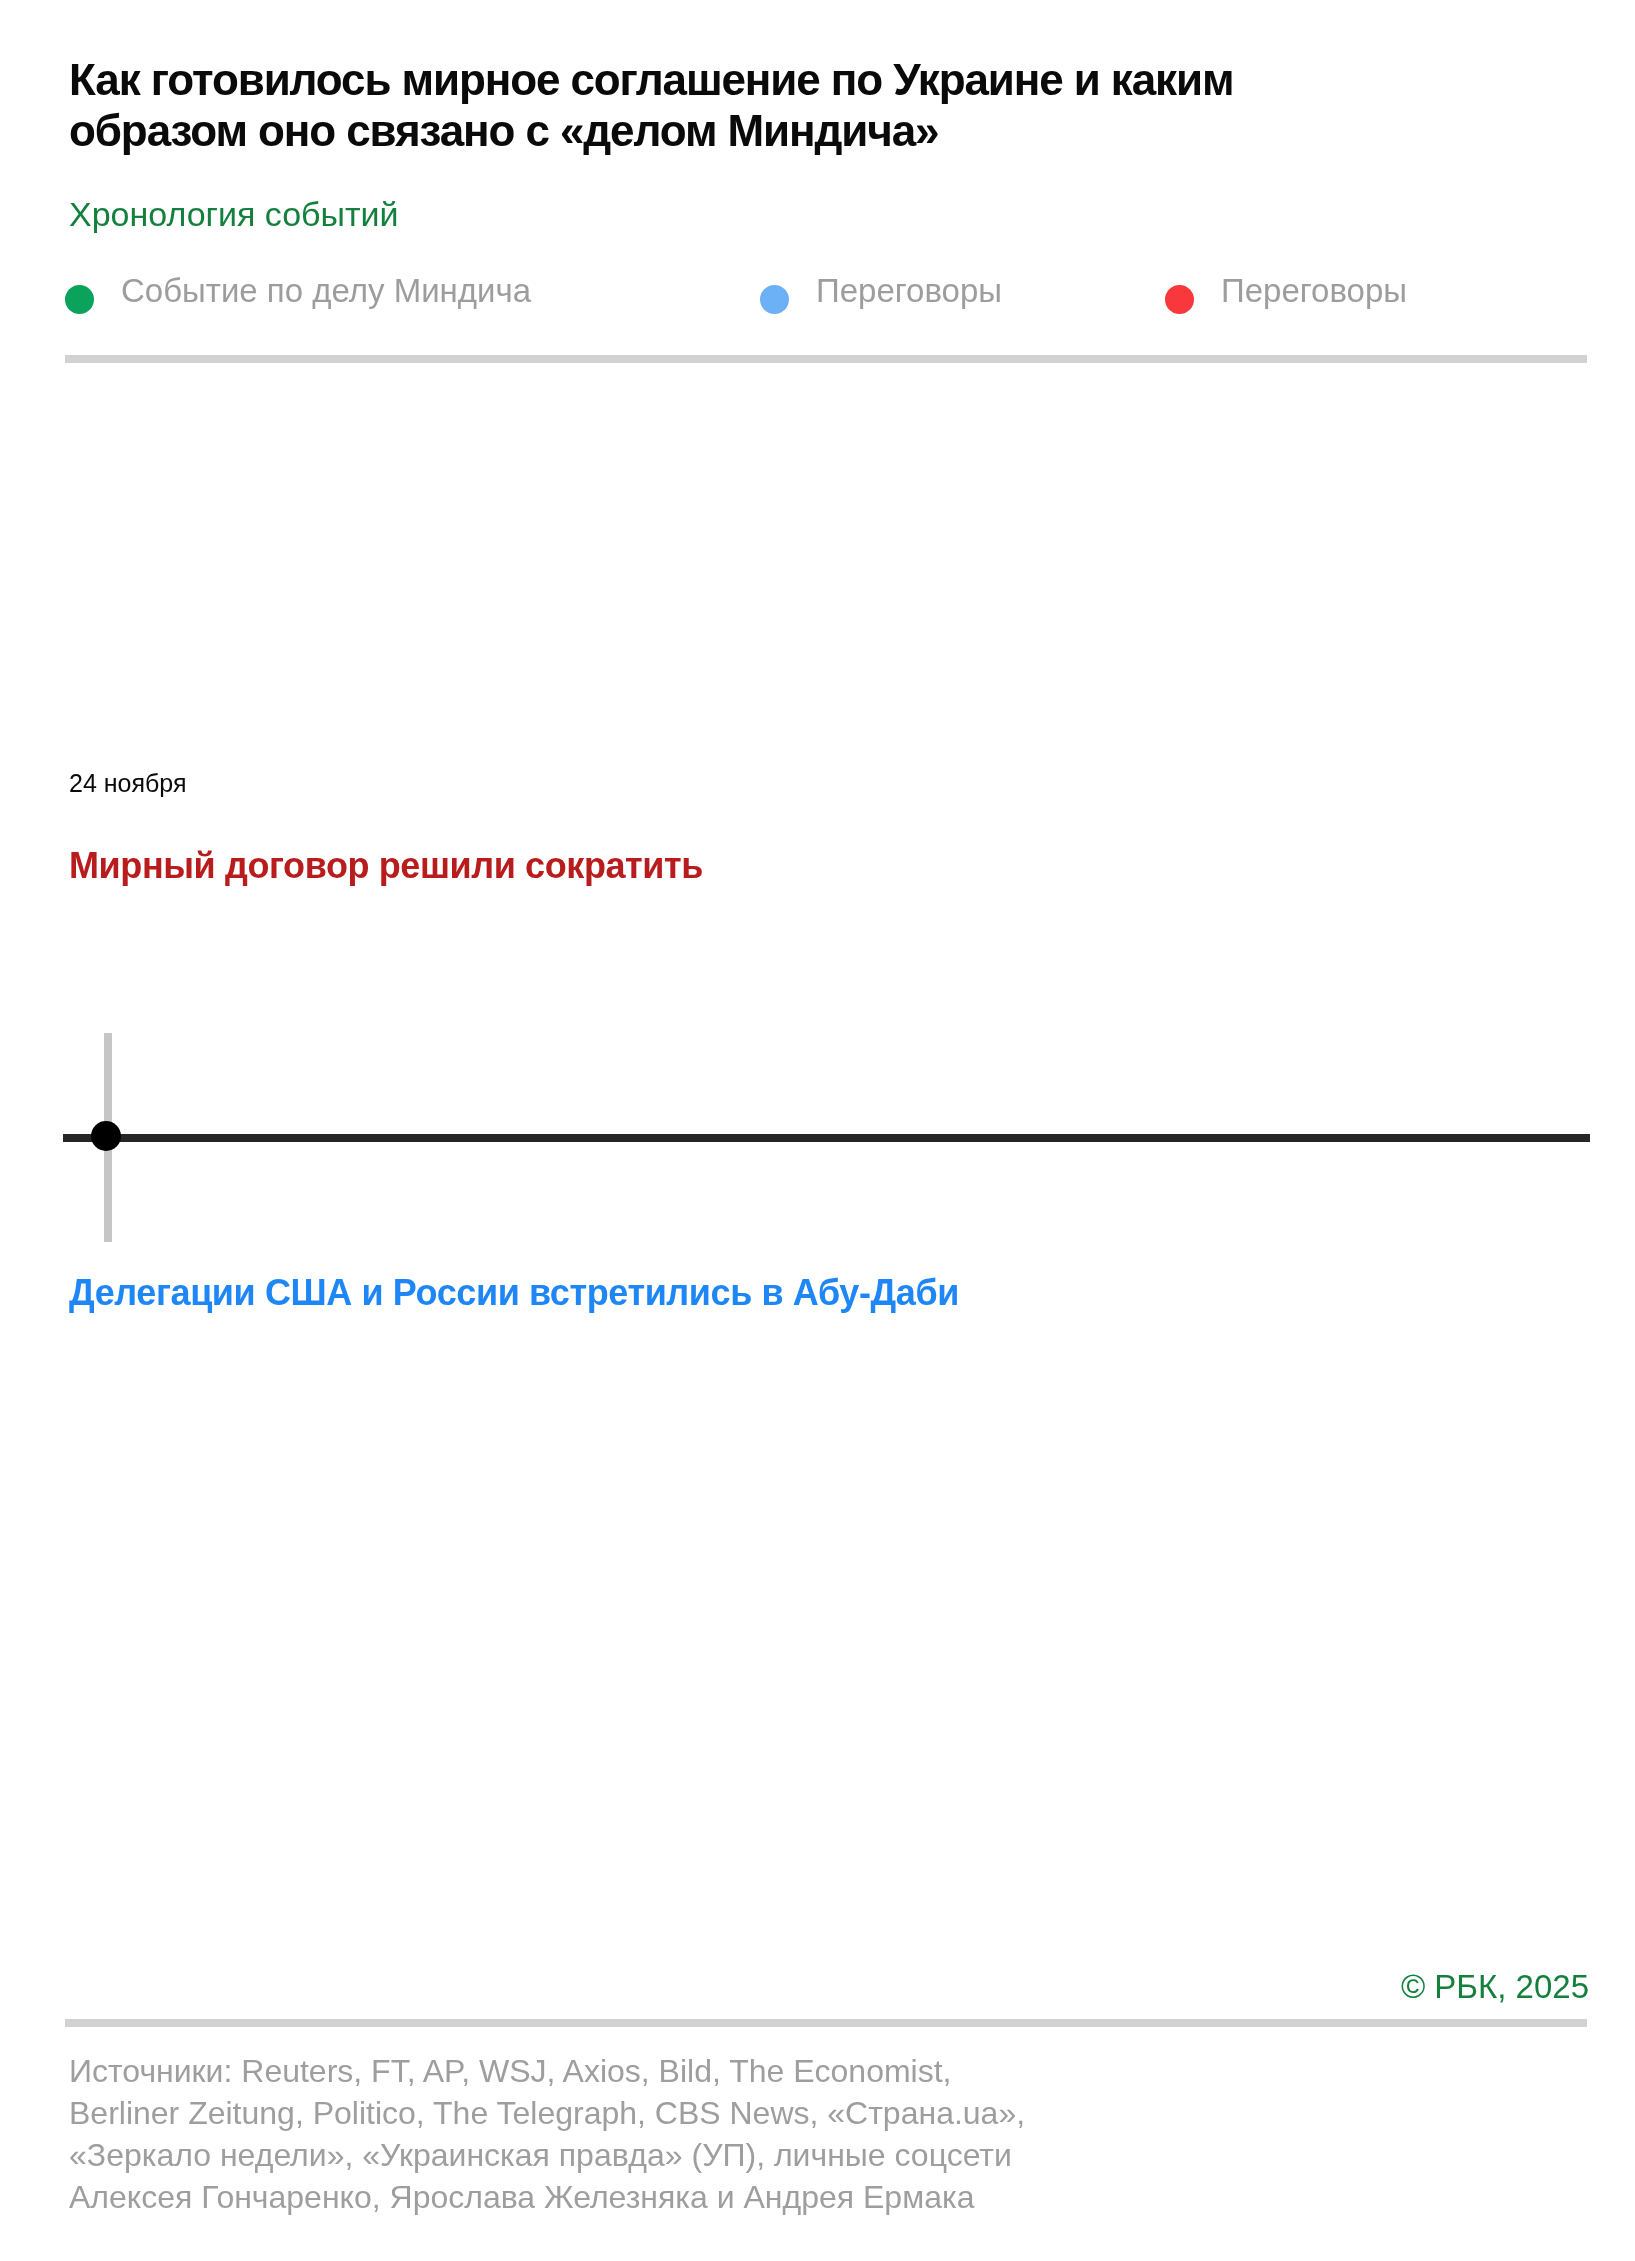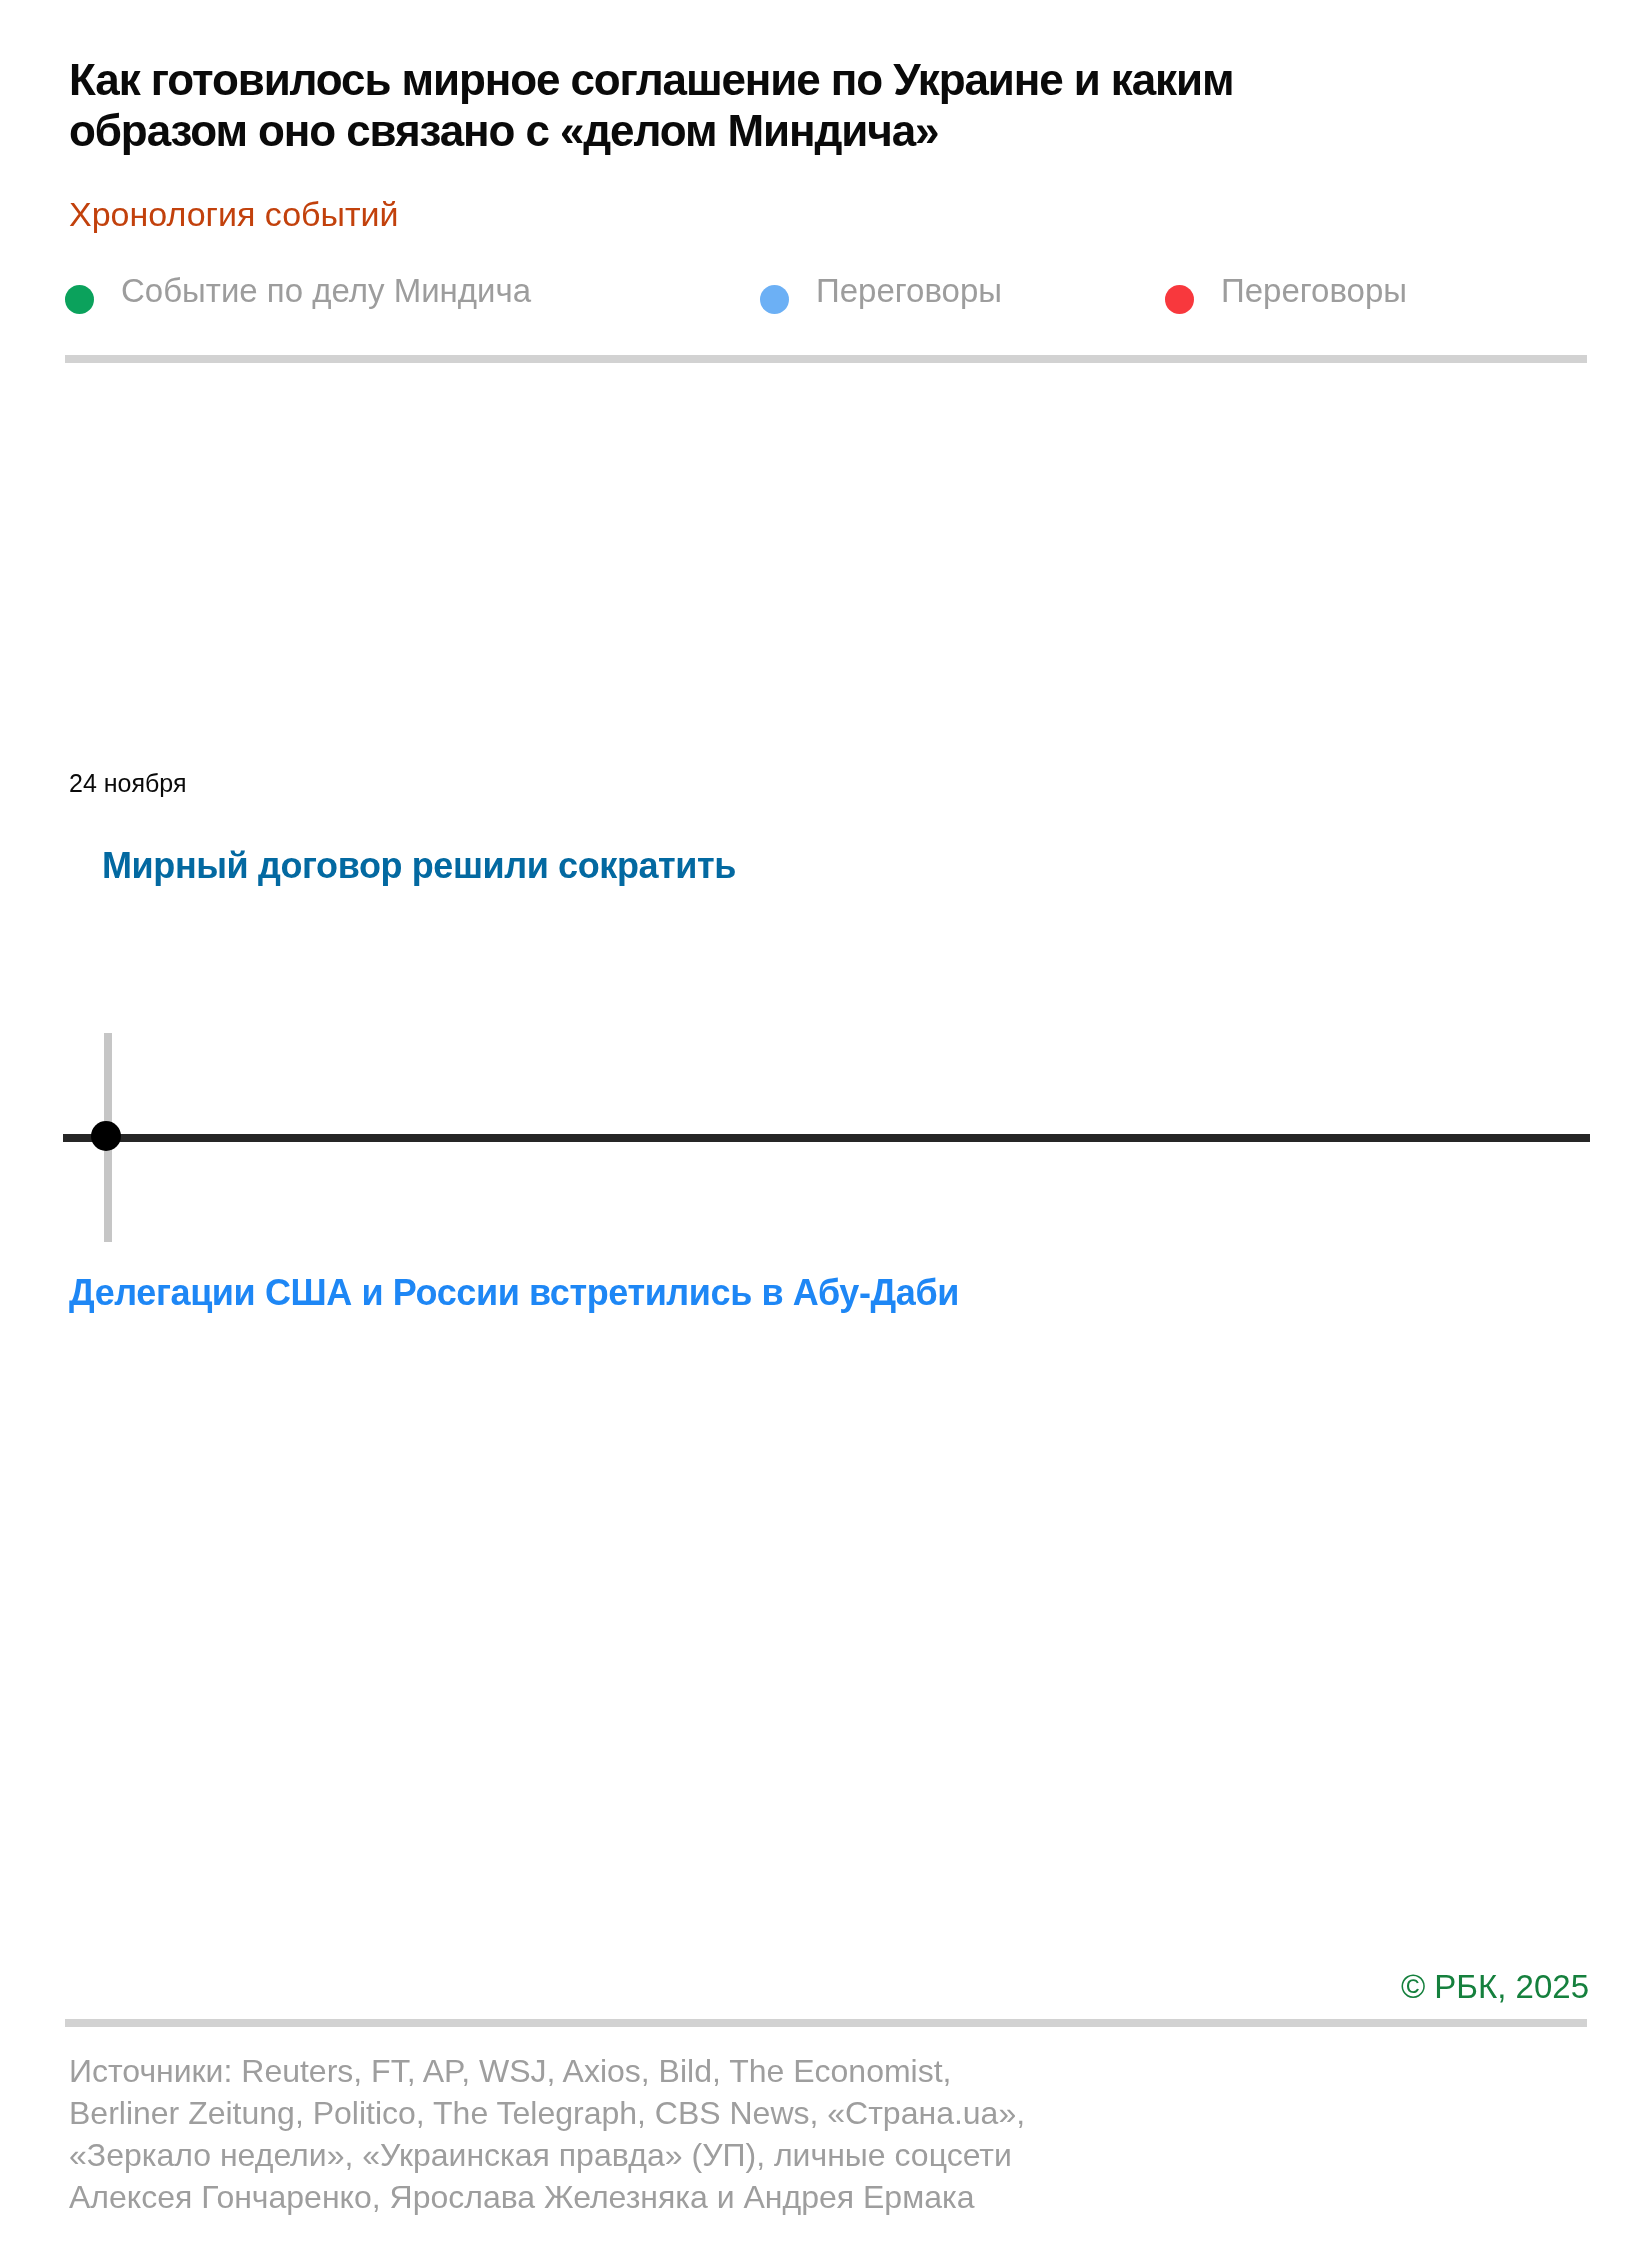--- a/index.html
+++ b/index.html
@@ -22,21 +22,21 @@
     font-weight: 700;
     line-height: 51px;
     letter-spacing: -1.1px;
     color: #0a0a0a;
     white-space: pre-line;
   }
   .subtitle {
     left: 57px; top: 183px;
     font-size: 34px;
     font-weight: 400;
-    color: #c2410c;
+    color: #15803d;
   }
 
   .legend-item {
     top: 274px;
     height: 36px;
     display: flex;
     align-items: flex-end;
     gap: 23px;
   }
   .legend-dot {
@@ -140,21 +140,21 @@
 
   <div class="abs legend-item" style="left:1153px">
     <span class="legend-dot" style="background: rgb(248, 56, 61);"></span>
     <span class="legend-label">Переговоры</span>
   </div>
 
   <div class="abs divider top-divider"></div>
 
   <div class="abs date-label">24 ноября</div>
 
-  <h2 class="abs event-title first" style="color: #0369a1; margin-left: 33px;">Мирный договор решили сократить</h2>
+  <h2 class="abs event-title first" style="color: #b91c1c;">Мирный договор решили сократить</h2>
 
 
   <div class="abs timeline-tick"></div>
 
   <div class="abs timeline-axis"></div>
 
   <div class="abs timeline-point"></div>
 
   <h2 class="abs event-title second" style="color: rgb(30, 135, 245);">Делегации США и России встретились в Абу-Даби</h2>
 

